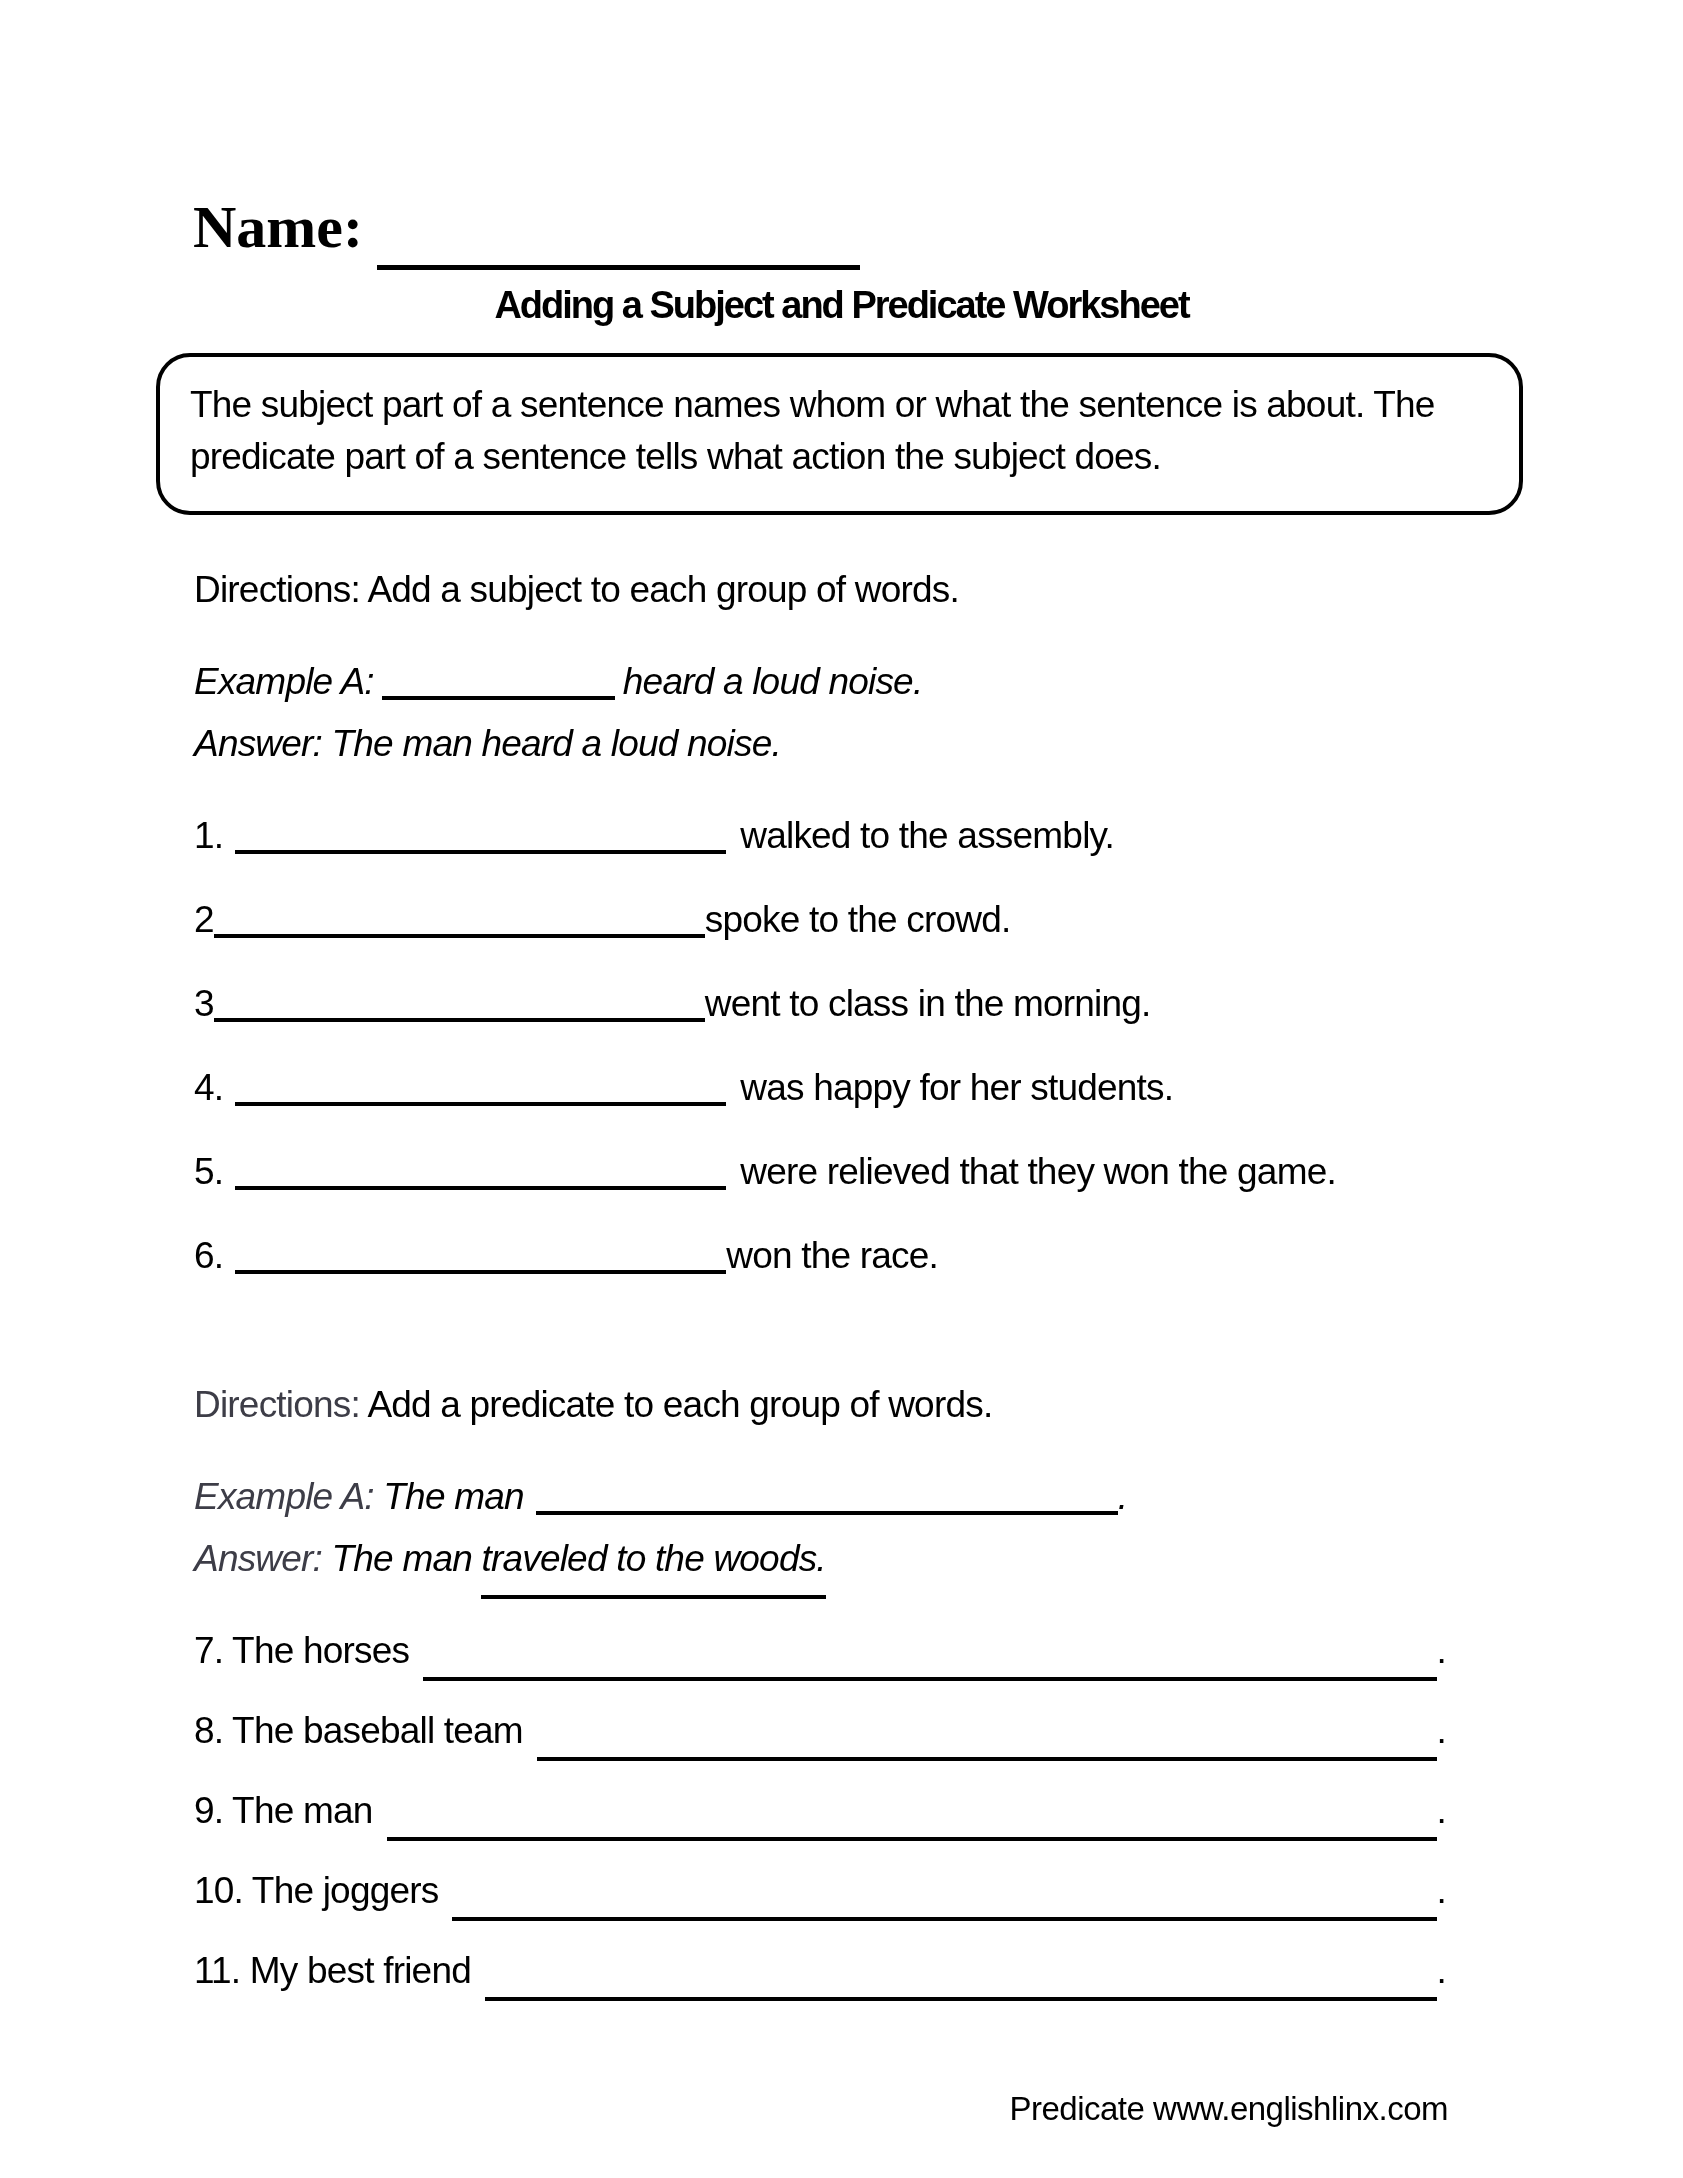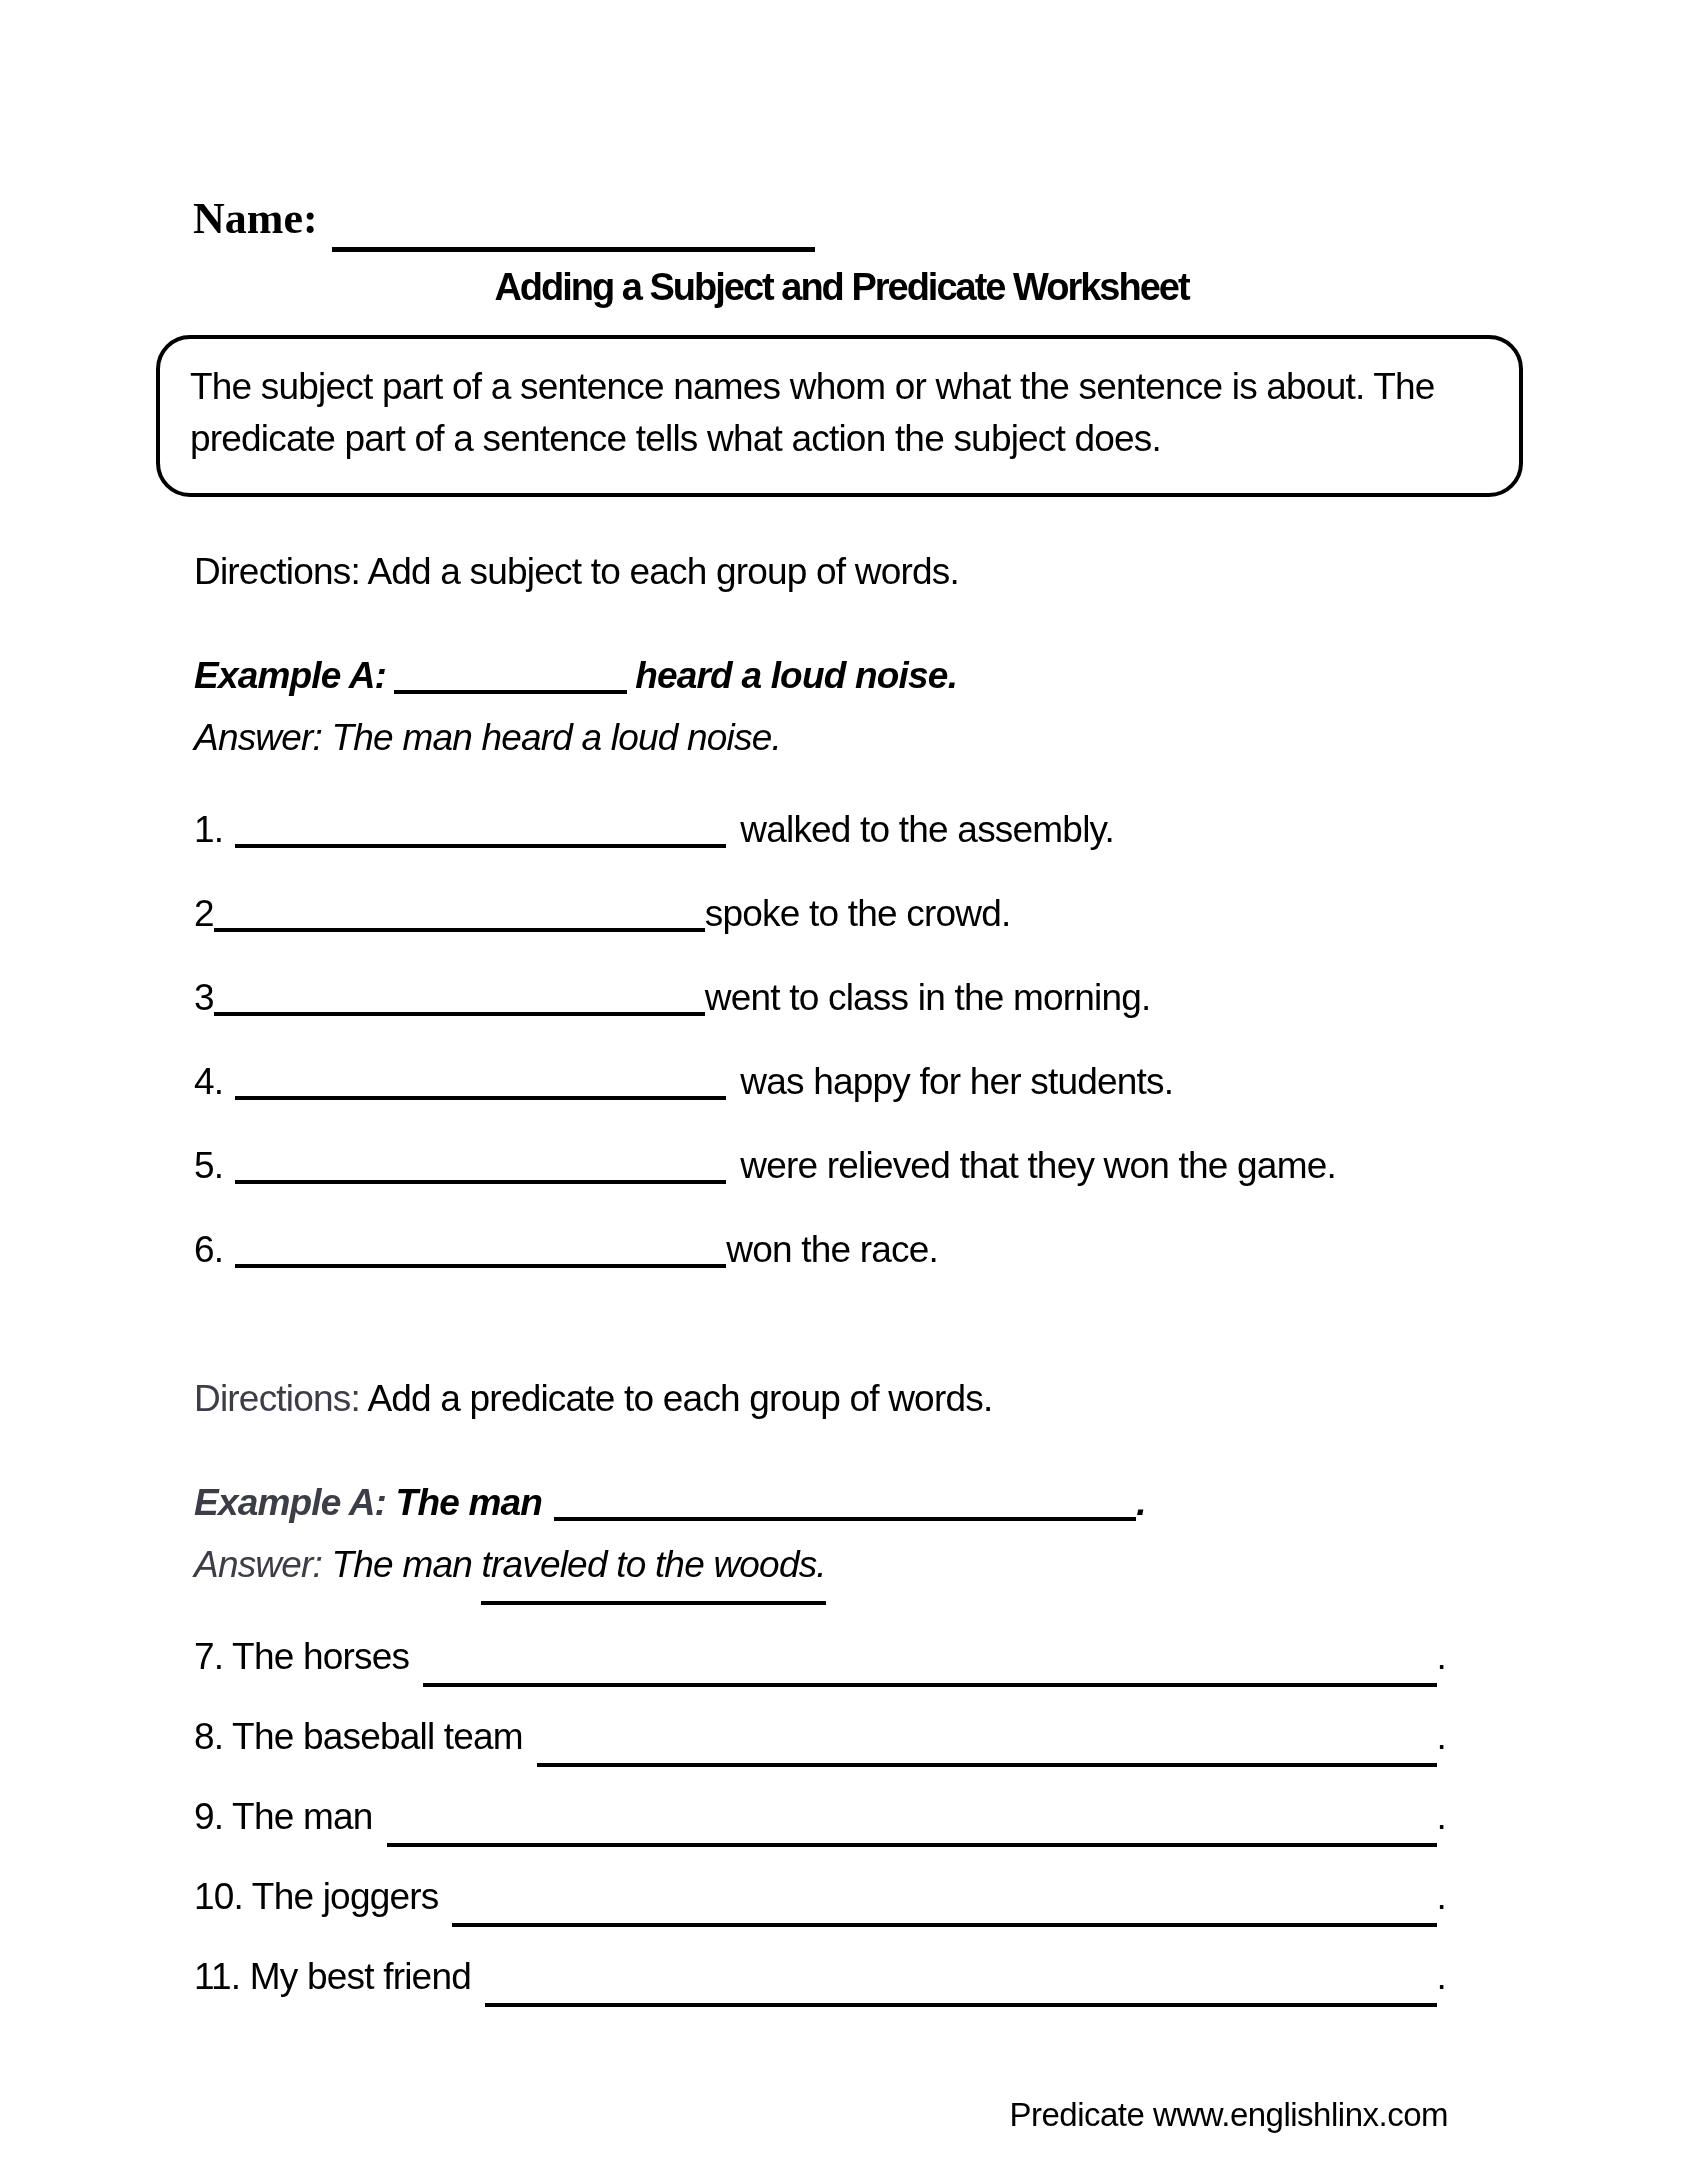--- a/index.html
+++ b/index.html
@@ -10,21 +10,21 @@
     color:#000000;
     font-family:"Liberation Sans", sans-serif;
     overflow:hidden;
     box-sizing:border-box;
   }
   
   .header-row {
     display:flex; align-items:flex-end;
     padding:193px 168px 0 193px;
     font-family:"Liberation Serif", serif;
-    font-weight:bold; font-size:44px;
+    font-weight:bold; font-size:60px;
   }
   .name-block { flex:0 0 832px; display:flex; align-items:flex-end; }
   .date-block { display:flex; align-items:flex-end; }
   .write-line {
     display:inline-block; border-bottom:5px solid #000;
     height:40px; margin-left:14px; transform:translateY(8px);
   }
   .name-line { width:483px; }
   .date-line { width:269px; }
 
@@ -41,21 +41,21 @@
     padding:22px 32px 28px 30px;
     font-size:37px; line-height:52px; letter-spacing:-0.8px;
     box-sizing:border-box;
   }
 
   
   .content { padding:0 168px 0 194px; font-size:37px; letter-spacing:-0.8px; }
   .dir-row { margin-top:51px; line-height:48px; }
   .dir-row.second { margin-top:101px; }
   .muted-label { color:#3d3d47; }
-  .example-row { margin-top:52px; line-height:48px; font-style:italic;font-weight:bold; }
+  .example-row { margin-top:40px; line-height:48px; font-style:italic; }
   .answer-row  { margin-top:14px; line-height:48px; font-style:italic; }
   .blank {
     display:inline-block; border-bottom:4px solid #000;
     height:36px; transform:translateY(6px);
   }
   .ex1-blank { width:233px; margin:0 8px; }
   .ex2-blank { width:582px; margin-left:12px; }
   .underlined { border-bottom:4px solid #000; padding-bottom:16px; }
 
   

